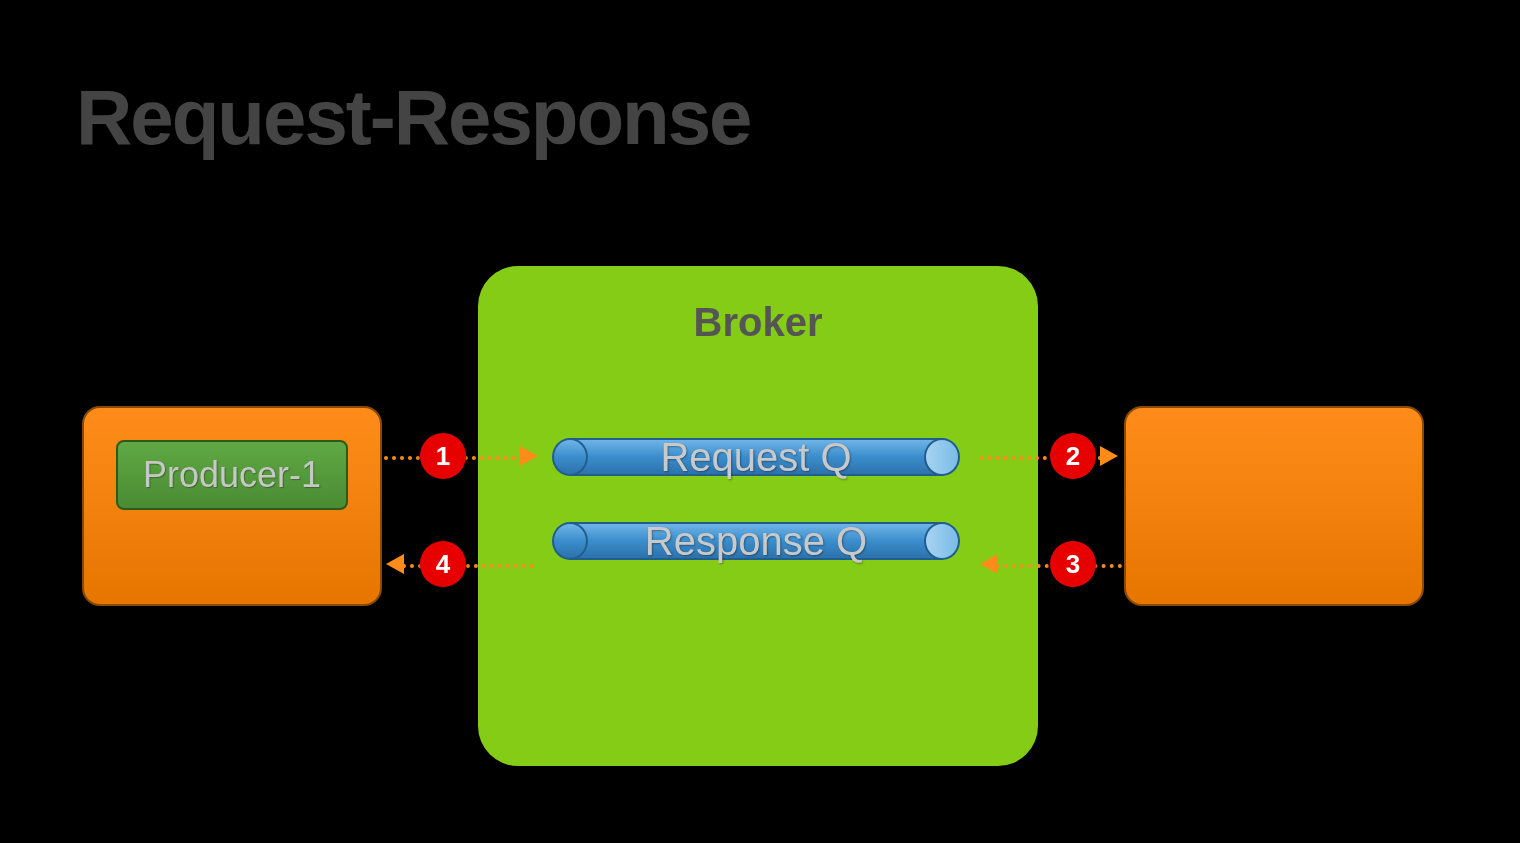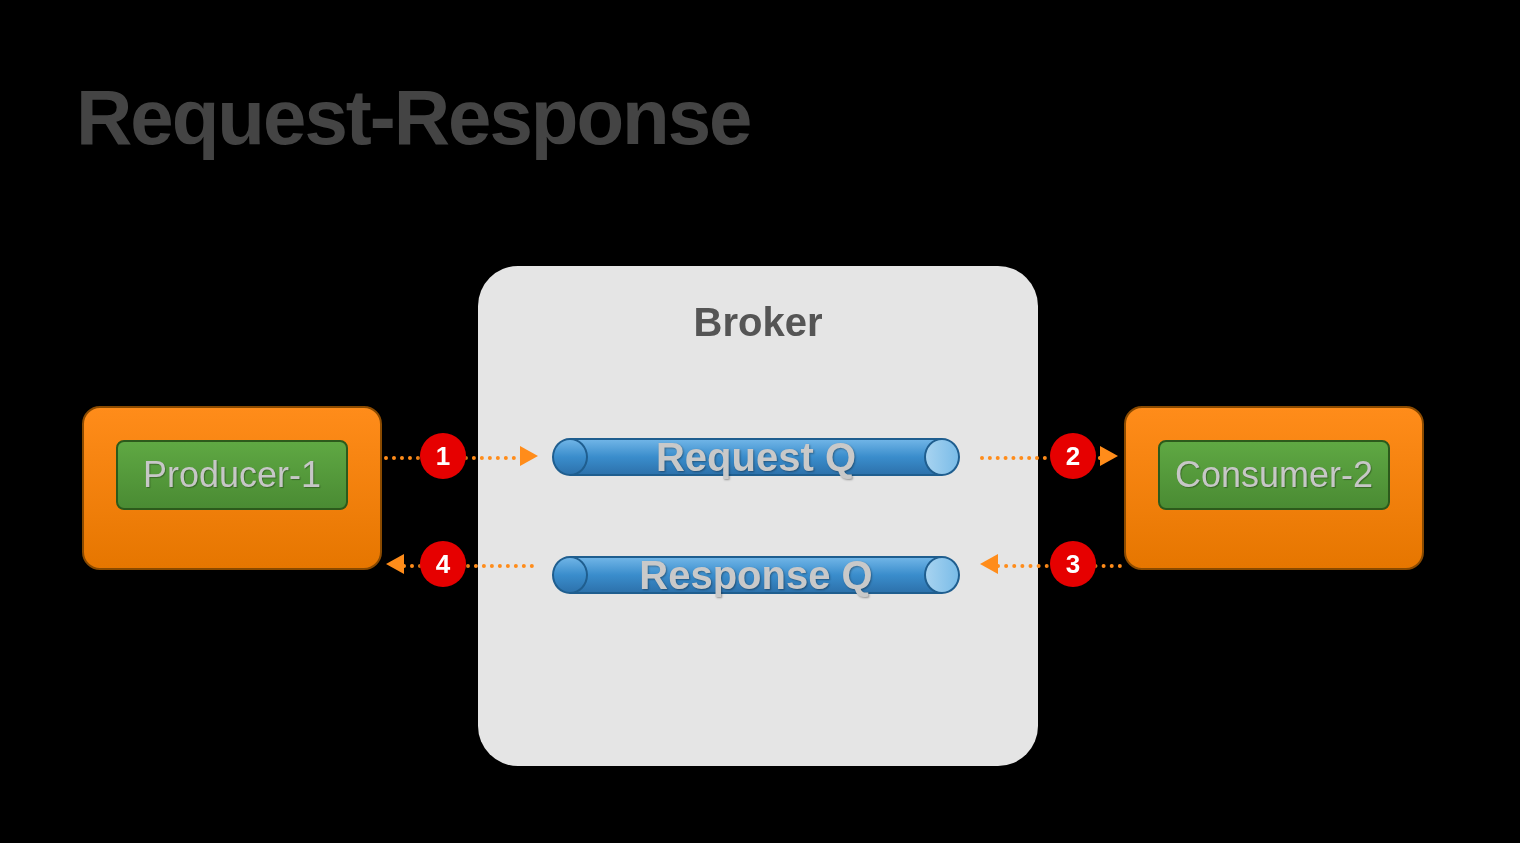--- a/index.html
+++ b/index.html
@@ -19,37 +19,37 @@
     font-weight: bold;
     color: #444;
     letter-spacing: -2px;
   }
   .broker {
     position: absolute;
     left: 430px;
     top: 218px;
     width: 560px;
     height: 500px;
-    background: #e5e5e5;
+    background: #84cc16;
     border-radius: 40px;
   }
   .broker-label {
     position: absolute;
     top: 18px;
     left: 0;
     right: 0;
     text-align: center;
     font-size: 40px;
     font-weight: bold;
     color: #555;
   }
   .client-box {
     position: absolute;
     width: 300px;
-    height: 164px;
+    height: 200px;
     background: linear-gradient(to bottom, #ff8c1a, #e67600);
     border: 2px solid #8a4a00;
     border-radius: 18px;
     padding: 16px;
     display: flex;
     flex-direction: column;
     gap: 22px;
     box-shadow: 0 4px 8px rgba(0,0,0,0.4);
   }
   .client-left { left: 34px; top: 358px; }
@@ -67,21 +67,21 @@
     color: #c7c7c7;
     text-shadow: 1px 1px 1px rgba(0,0,0,0.3);
   }
   .queue {
     position: absolute;
     left: 488px;
     width: 440px;
     height: 70px;
   }
   .queue-req { top: 374px; }
-  .queue-resp { top: 492px; }
+  .queue-resp { top: 458px; }
   .cyl-body {
     position: absolute;
     left: 18px;
     right: 18px;
     top: 0;
     bottom: 0;
     background: linear-gradient(to bottom, #6fb4e6, #3a8dcc, #2d72ac);
     border-top: 2px solid #1f5e8f;
     border-bottom: 2px solid #1f5e8f;
   }
@@ -104,21 +104,21 @@
   .queue-label {
     position: absolute;
     top: 0;
     left: 0;
     right: 0;
     bottom: 0;
     display: flex;
     align-items: center;
     justify-content: center;
     font-size: 40px;
-    font-weight: 700;
+    font-weight: 400;
     color: #c9c9c9;
     text-shadow: 1px 1px 2px rgba(0,0,0,0.35);
     z-index: 2;
   }
   .arrow {
     position: absolute;
     height: 0;
     border-top: 4px dotted #ff8c1a;
   }
   .arrow-head {
@@ -166,21 +166,20 @@
   <div class="cyl-cap-left"></div>
   <div class="cyl-cap-right"></div>
   <div class="queue-label">Response Q</div>
 </div>
 
 <div class="client-box client-left">
   <div class="role">Producer-1</div>
 </div>
 
 <div class="client-box client-right">
-  <div class="role">Consumer-2</div>
 </div>
 
 <div class="arrow" style="left:336px; top:408px; width:140px;"></div>
 <div class="arrow-head right" style="left:472px; top:398px;"></div>
 <div class="badge" style="left:372px; top:385px;">1</div>
 
 <div class="arrow" style="left:932px; top:408px; width:122px;"></div>
 <div class="arrow-head right" style="left:1052px; top:398px;"></div>
 <div class="badge" style="left:1002px; top:385px;">2</div>
 

